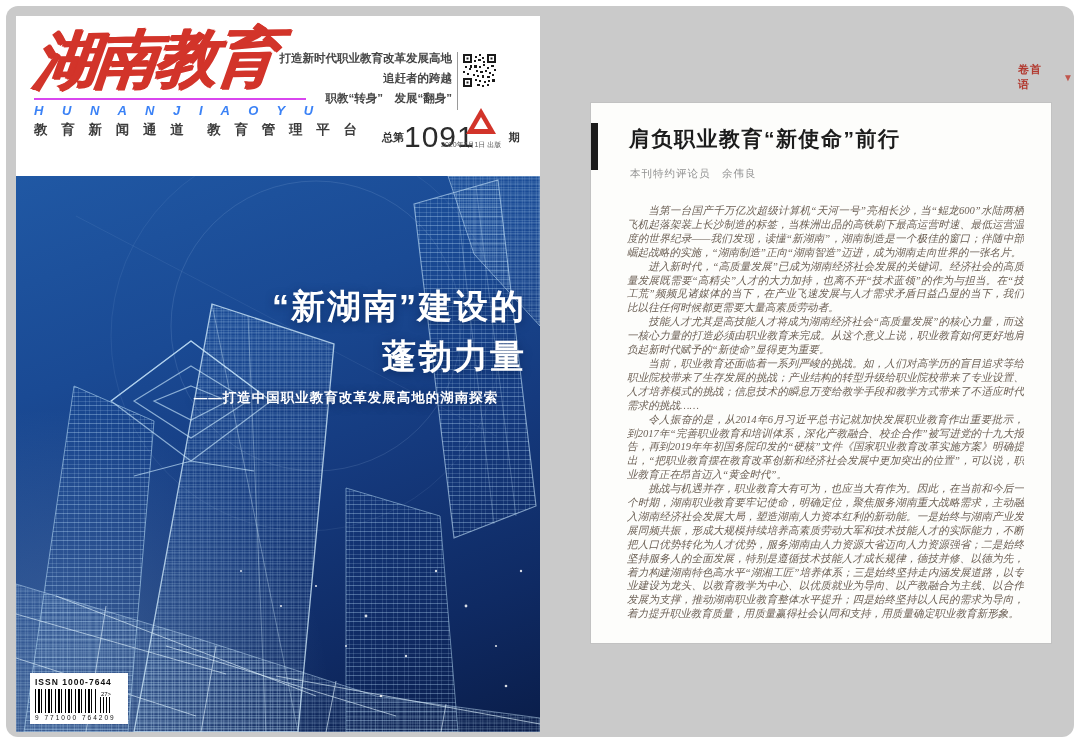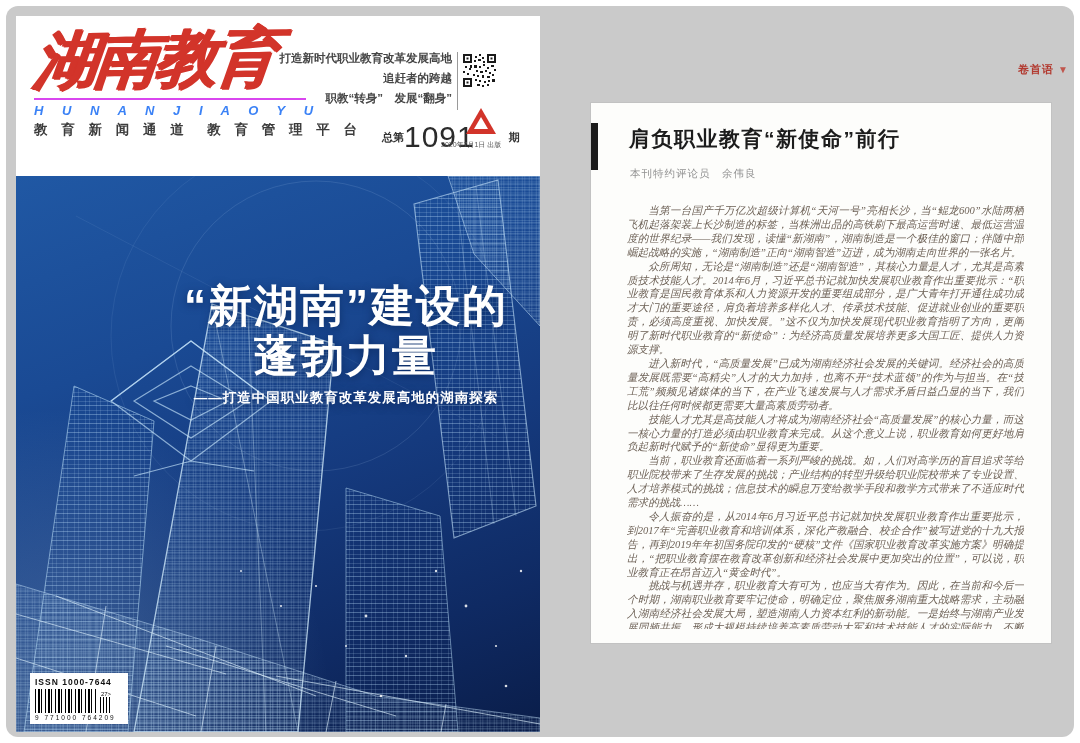--- a/index.html
+++ b/index.html
@@ -37,36 +37,36 @@
       radial-gradient(ellipse at 8% 96%, rgba(170,215,250,0.30), rgba(170,215,250,0) 40%),
       linear-gradient(160deg, #2058a4 0%, #1a4astretch 0%, #1a4a94 30%, #153a7e 55%, #0f2a63 80%, #0a1d49 100%);
     background:
       radial-gradient(ellipse at 8% 96%, rgba(170,215,250,0.30), rgba(170,215,250,0) 40%),
       linear-gradient(160deg, #2058a4 0%, #1a4a94 30%, #153a7e 55%, #0f2a63 80%, #0a1d49 100%);
     overflow:hidden; }
   .cover-art svg { position:absolute; inset:0; width:100%; height:100%; }
 
   .feature { position:absolute; left:150px; top:105px; width:360px; text-align:center; color:#fff;
              text-shadow:0 2px 8px rgba(0,25,70,.55); }
-  .feature-l1,.feature-l2 { font-size:44px; font-weight:900; letter-spacing:2px; line-height:50px; }
+  .feature-l1,.feature-l2 { font-size:34px; font-weight:900; letter-spacing:2px; line-height:50px;text-align:right; }
   .feature-sub { margin-top:8px; font-size:13.5px; font-weight:700; letter-spacing:1px; white-space:nowrap; }
 
   .issn-box { position:absolute; left:14px; bottom:8px; width:98px; background:#fff; padding:4px 5px 3px 5px; }
   .issn-text { font-size:8.5px; font-weight:700; color:#111; letter-spacing:1px; white-space:nowrap; }
   .barcode-row { display:flex; align-items:flex-end; gap:3px; margin-top:2px; }
   .barcode { width:62px; height:24px;
     background:repeating-linear-gradient(90deg,#000 0 1px,#fff 1px 3px,#000 3px 5px,#fff 5px 6px,#000 6px 7px,#fff 7px 10px); }
   .addon { display:flex; flex-direction:column; align-items:center; }
   .addon-num { font-size:6px; color:#111; line-height:6px; }
   .addon-bars { width:12px; height:16px; background:repeating-linear-gradient(90deg,#000 0 1px,#fff 1px 3px); }
   .barcode-num { font-size:6.5px; color:#111; letter-spacing:2px; margin-top:1px; white-space:nowrap; }
 
   
   .section-tab { position:absolute; left:1012px; top:56px; font-size:11px; color:#b23a30; font-weight:700;
-                 letter-spacing:1px; display:flex; align-items:center; gap:4px; }
+                 letter-spacing:1px; display:flex; align-items:center; gap:12px; }
   .tab-tri { font-size:10px; color:#c0564d; }
 
   .page { position:absolute; left:585px; top:97px; width:460px; height:540px; background:#fdfdfb;
           box-shadow:0 0 0 1px rgba(0,0,0,0.04); overflow:hidden; }
   .title-bar { position:absolute; left:0; top:20px; width:7px; height:47px; background:#1b1b1b; }
   .page-title { position:absolute; left:38px; top:22px; font-size:21px; font-weight:900; color:#1c1c1c;
                 letter-spacing:1.5px; white-space:nowrap; }
   .byline { position:absolute; left:39px; top:64px; font-size:10.5px; color:#919191; letter-spacing:1px; }
   .article { position:absolute; left:36px; right:27px; top:101px; bottom:14px;
              font-family:"Liberation Serif", serif; font-style:italic;
@@ -233,21 +233,20 @@
     <span class="tab-tri">▼</span>
   </div>
 
   <div class="page">
     <div class="title-bar"></div>
     <div class="page-title">肩负职业教育“新使命”前行</div>
     <div class="byline">本刊特约评论员　余伟良</div>
 
     <div class="article">
       <p>当第一台国产千万亿次超级计算机“天河一号”亮相长沙，当“鲲龙600”水陆两栖飞机起落架装上长沙制造的标签，当株洲出品的高铁刷下最高运营时速、最低运营温度的世界纪录——我们发现，读懂“新湖南”，湖南制造是一个极佳的窗口；伴随中部崛起战略的实施，“湖南制造”正向“湖南智造”迈进，成为湖南走向世界的一张名片。</p>
-      <p>众所周知，无论是“湖南制造”还是“湖南智造”，其核心力量是人才，尤其是高素质技术技能人才。2014年6月，习近平总书记就加快发展职业教育作出重要批示：“职业教育是国民教育体系和人力资源开发的重要组成部分，是广大青年打开通往成功成才大门的重要途径，肩负着培养多样化人才、传承技术技能、促进就业创业的重要职责，必须高度重视、加快发展。”这不仅为加快发展现代职业教育指明了方向，更阐明了新时代职业教育的“新使命”：为经济高质量发展培养更多大国工匠、提供人力资源支撑。</p>
       <p>进入新时代，“高质量发展”已成为湖南经济社会发展的关键词。经济社会的高质量发展既需要“高精尖”人才的大力加持，也离不开“技术蓝领”的作为与担当。在“技工荒”频频见诸媒体的当下，在产业飞速发展与人才需求矛盾日益凸显的当下，我们比以往任何时候都更需要大量高素质劳动者。</p>
       <p>技能人才尤其是高技能人才将成为湖南经济社会“高质量发展”的核心力量，而这一核心力量的打造必须由职业教育来完成。从这个意义上说，职业教育如何更好地肩负起新时代赋予的“新使命”显得更为重要。</p>
       <p>当前，职业教育还面临着一系列严峻的挑战。如，人们对高学历的盲目追求等给职业院校带来了生存发展的挑战；产业结构的转型升级给职业院校带来了专业设置、人才培养模式的挑战；信息技术的瞬息万变给教学手段和教学方式带来了不适应时代需求的挑战……</p>
       <p>令人振奋的是，从2014年6月习近平总书记就加快发展职业教育作出重要批示，到2017年“完善职业教育和培训体系，深化产教融合、校企合作”被写进党的十九大报告，再到2019年年初国务院印发的“硬核”文件《国家职业教育改革实施方案》明确提出，“把职业教育摆在教育改革创新和经济社会发展中更加突出的位置”，可以说，职业教育正在昂首迈入“黄金时代”。</p>
       <p>挑战与机遇并存，职业教育大有可为，也应当大有作为。因此，在当前和今后一个时期，湖南职业教育要牢记使命，明确定位，聚焦服务湖南重大战略需求，主动融入湖南经济社会发展大局，塑造湖南人力资本红利的新动能。一是始终与湖南产业发展同频共振，形成大规模持续培养高素质劳动大军和技术技能人才的实际能力，不断把人口优势转化为人才优势，服务湖南由人力资源大省迈向人力资源强省；二是始终坚持服务人的全面发展，特别是遵循技术技能人才成长规律，德技并修、以德为先，着力构建湖南特色高水平“湖湘工匠”培养体系；三是始终坚持走内涵发展道路，以专业建设为龙头、以教育教学为中心、以优质就业为导向、以产教融合为主线、以合作发展为支撑，推动湖南职业教育整体水平提升；四是始终坚持以人民的需求为导向，着力提升职业教育质量，用质量赢得社会认同和支持，用质量确定职业教育新形象。</p>
 
     </div>
   </div>
 
 </div>

